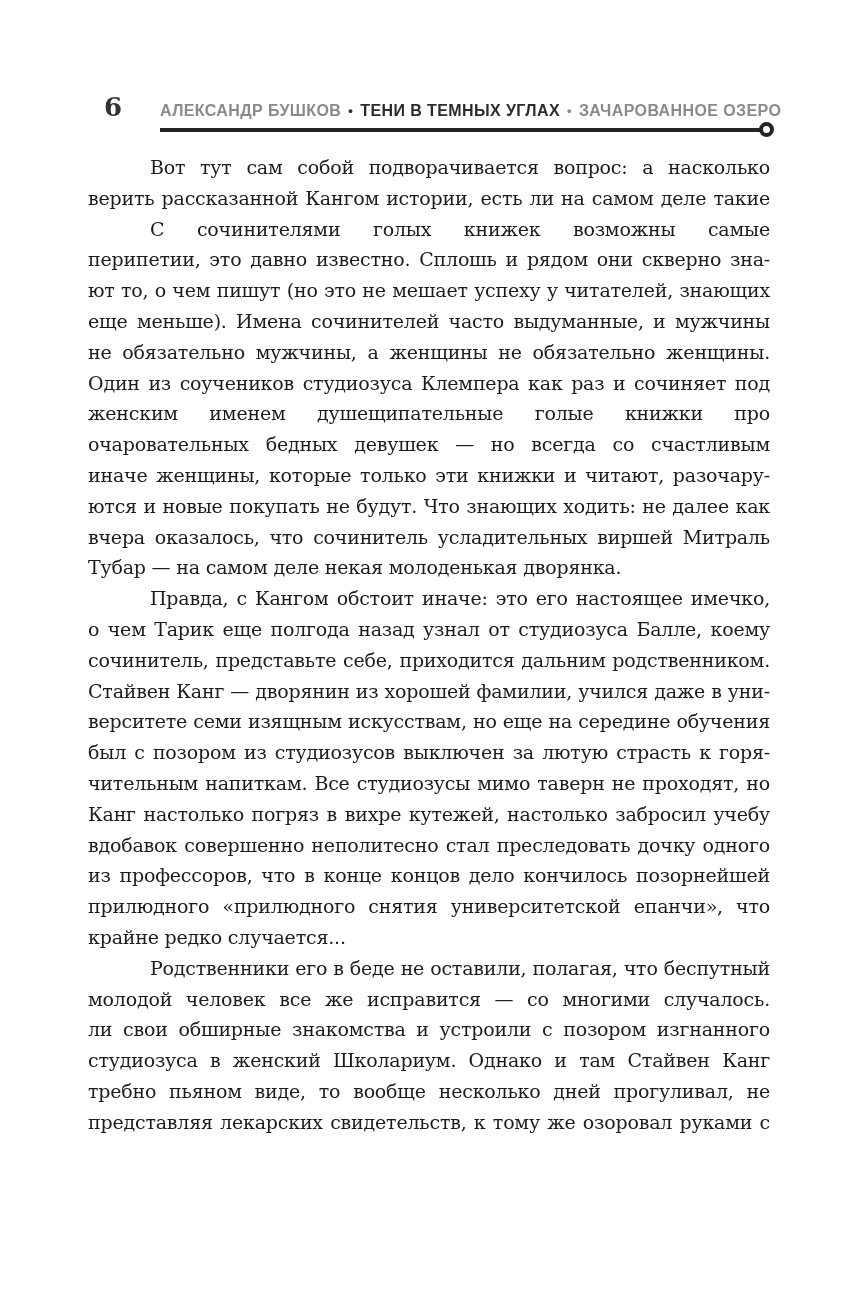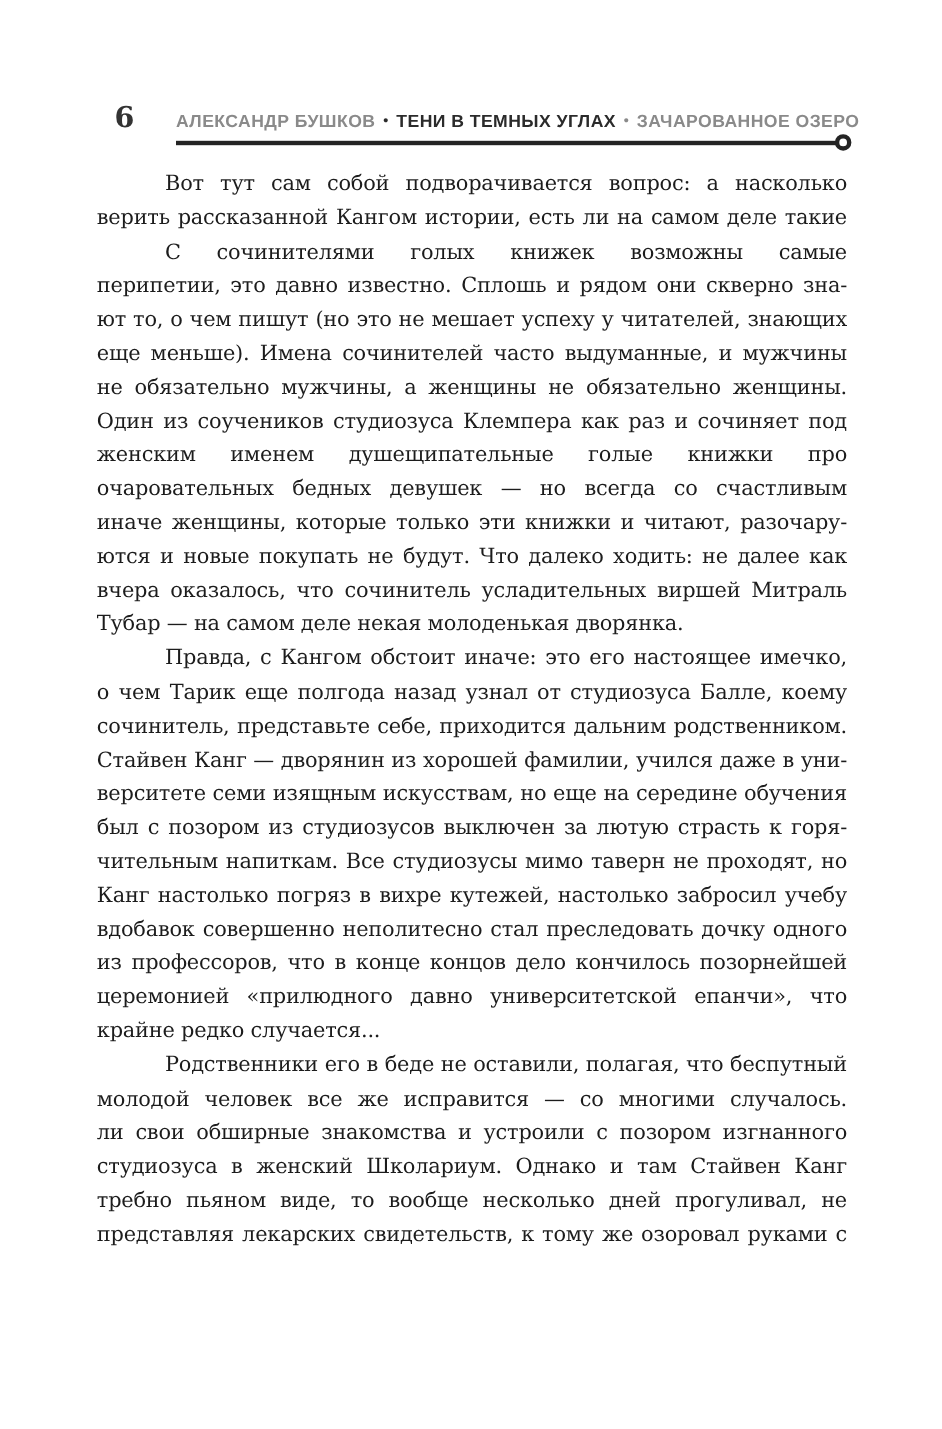--- a/index.html
+++ b/index.html
@@ -102,36 +102,36 @@
       <div class="para">
         <div class="line indent">С сочинителями голых книжек возможны самые разнообразные</div>
         <div class="line">перипетии, это давно известно. Сплошь и рядом они скверно зна-</div>
         <div class="line">ют то, о чем пишут (но это не мешает успеху у читателей, знающих</div>
         <div class="line">еще меньше). Имена сочинителей часто выдуманные, и мужчины</div>
         <div class="line">не обязательно мужчины, а женщины не обязательно женщины.</div>
         <div class="line">Один из соучеников студиозуса Клемпера как раз и сочиняет под</div>
         <div class="line">женским именем душещипательные голые книжки про злоключения</div>
         <div class="line">очаровательных бедных девушек — но всегда со счастливым концом,</div>
         <div class="line">иначе женщины, которые только эти книжки и читают, разочару-</div>
-        <div class="line">ются и новые покупать не будут. Что далеко ходить: не далее как</div>
+        <div class="line">ются и новые покупать не будут. Что знающих ходить: не далее как</div>
         <div class="line">вчера оказалось, что сочинитель усладительных виршей Митраль</div>
         <div class="line endline">Тубар — на самом деле некая молоденькая дворянка.</div>
       </div>
       <div class="para">
         <div class="line indent">Правда, с Кангом обстоит иначе: это его настоящее имечко,</div>
         <div class="line">о чем Тарик еще полгода назад узнал от студиозуса Балле, коему</div>
         <div class="line">сочинитель, представьте себе, приходится дальним родственником.</div>
         <div class="line">Стайвен Канг — дворянин из хорошей фамилии, учился даже в уни-</div>
         <div class="line">верситете семи изящным искусствам, но еще на середине обучения</div>
         <div class="line">был с позором из студиозусов выключен за лютую страсть к горя-</div>
         <div class="line">чительным напиткам. Все студиозусы мимо таверн не проходят, но</div>
         <div class="line">Канг настолько погряз в вихре кутежей, настолько забросил учебу да</div>
         <div class="line">вдобавок совершенно неполитесно стал преследовать дочку одного</div>
         <div class="line">из профессоров, что в конце концов дело кончилось позорнейшей</div>
-        <div class="line">церемонией «прилюдного давно университетской епанчи», что</div>
+        <div class="line">прилюдного «прилюдного снятия университетской епанчи», что</div>
         <div class="line endline">крайне редко случается...</div>
       </div>
       <div class="para">
         <div class="line indent">Родственники его в беде не оставили, полагая, что беспутный</div>
         <div class="line">молодой человек все же исправится — со многими случалось. Напряг-</div>
         <div class="line">ли свои обширные знакомства и устроили с позором изгнанного</div>
         <div class="line">студиозуса в женский Школариум. Однако и там Стайвен Канг</div>
         <div class="line">требно пьяном виде, то вообще несколько дней прогуливал, не</div>
         <div class="line">представляя лекарских свидетельств, к тому же озоровал руками с</div>
       </div>

